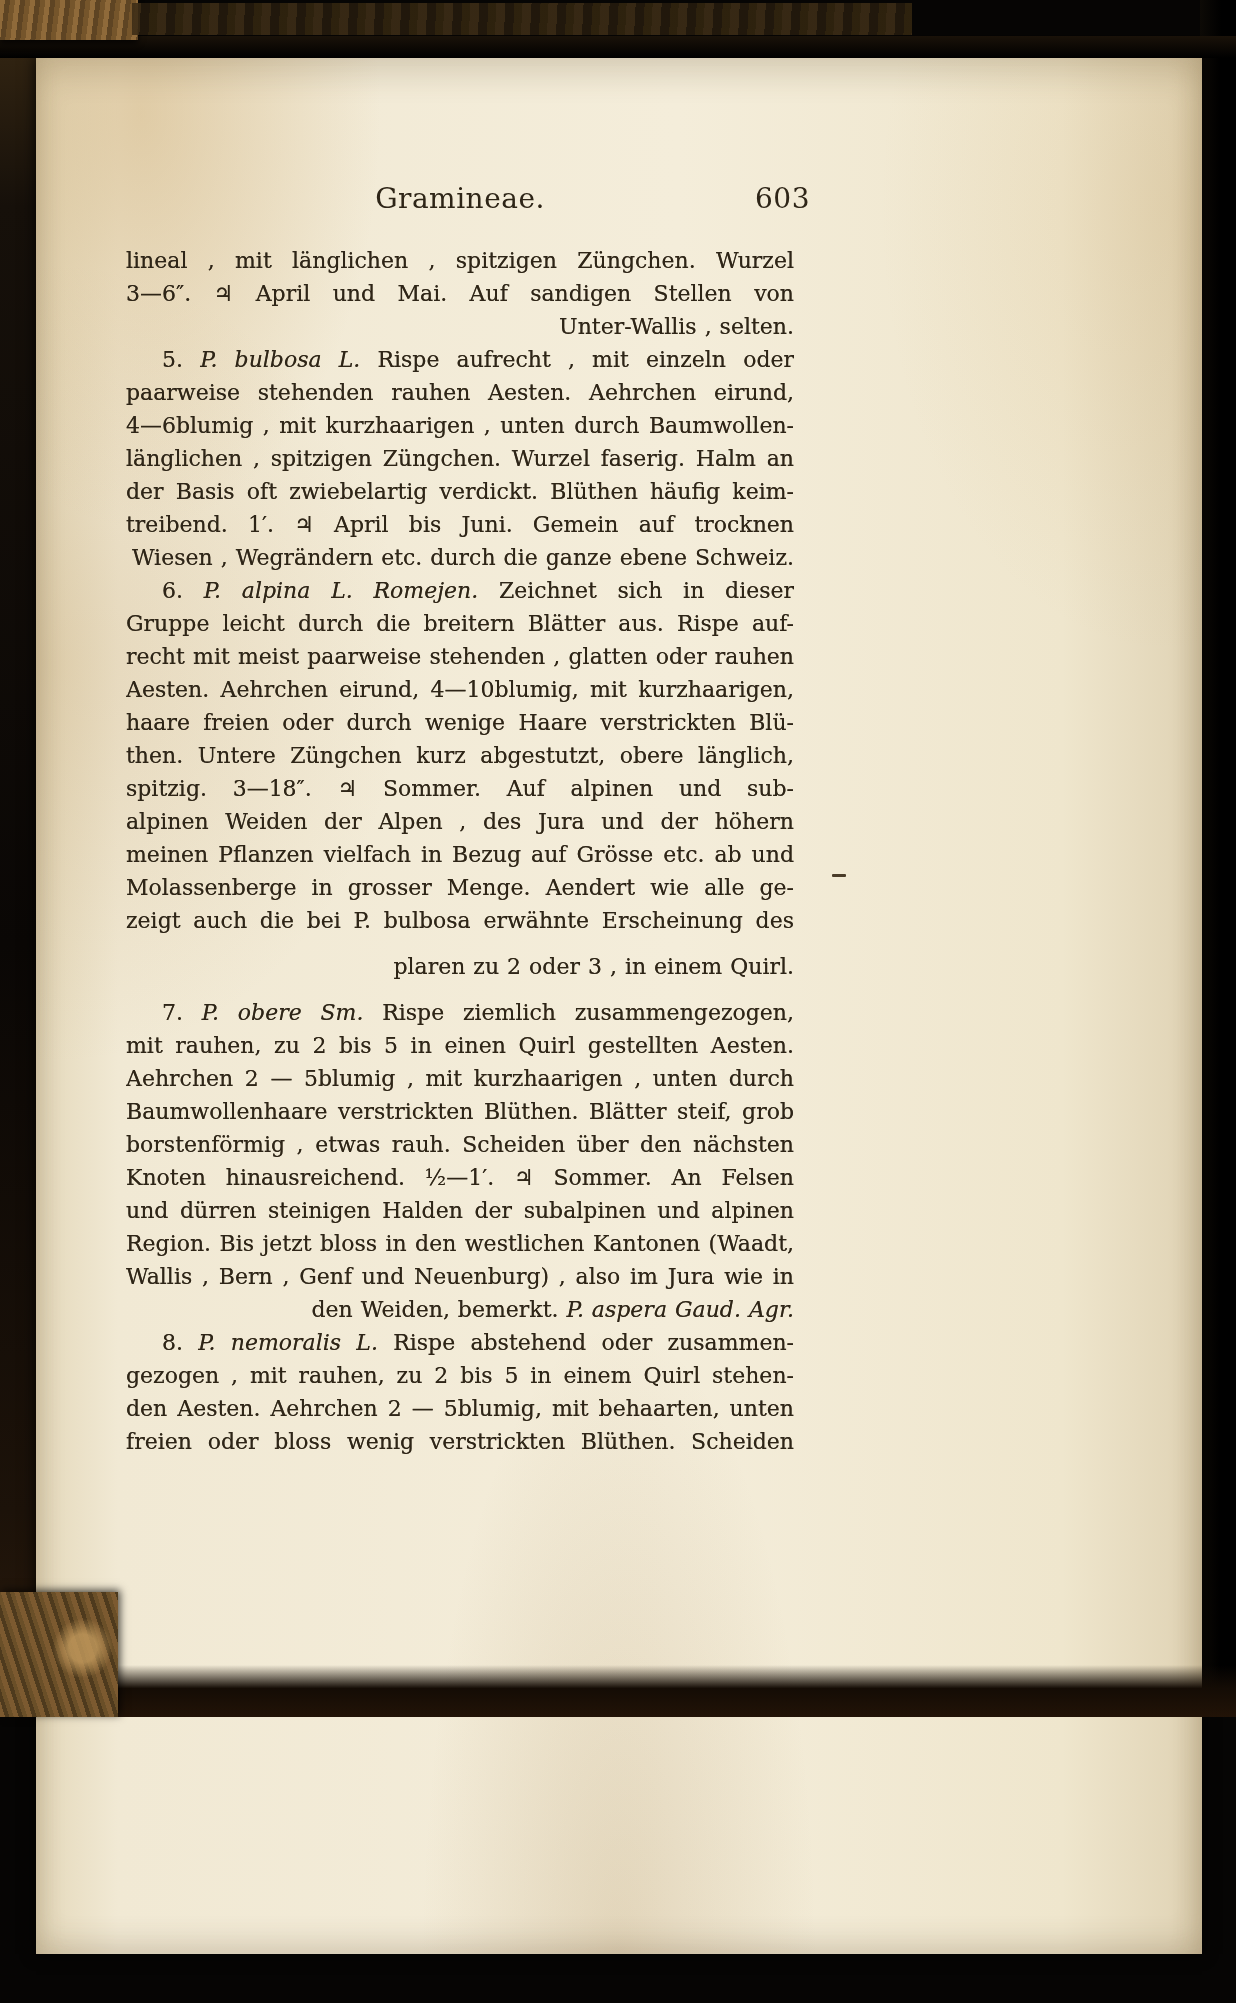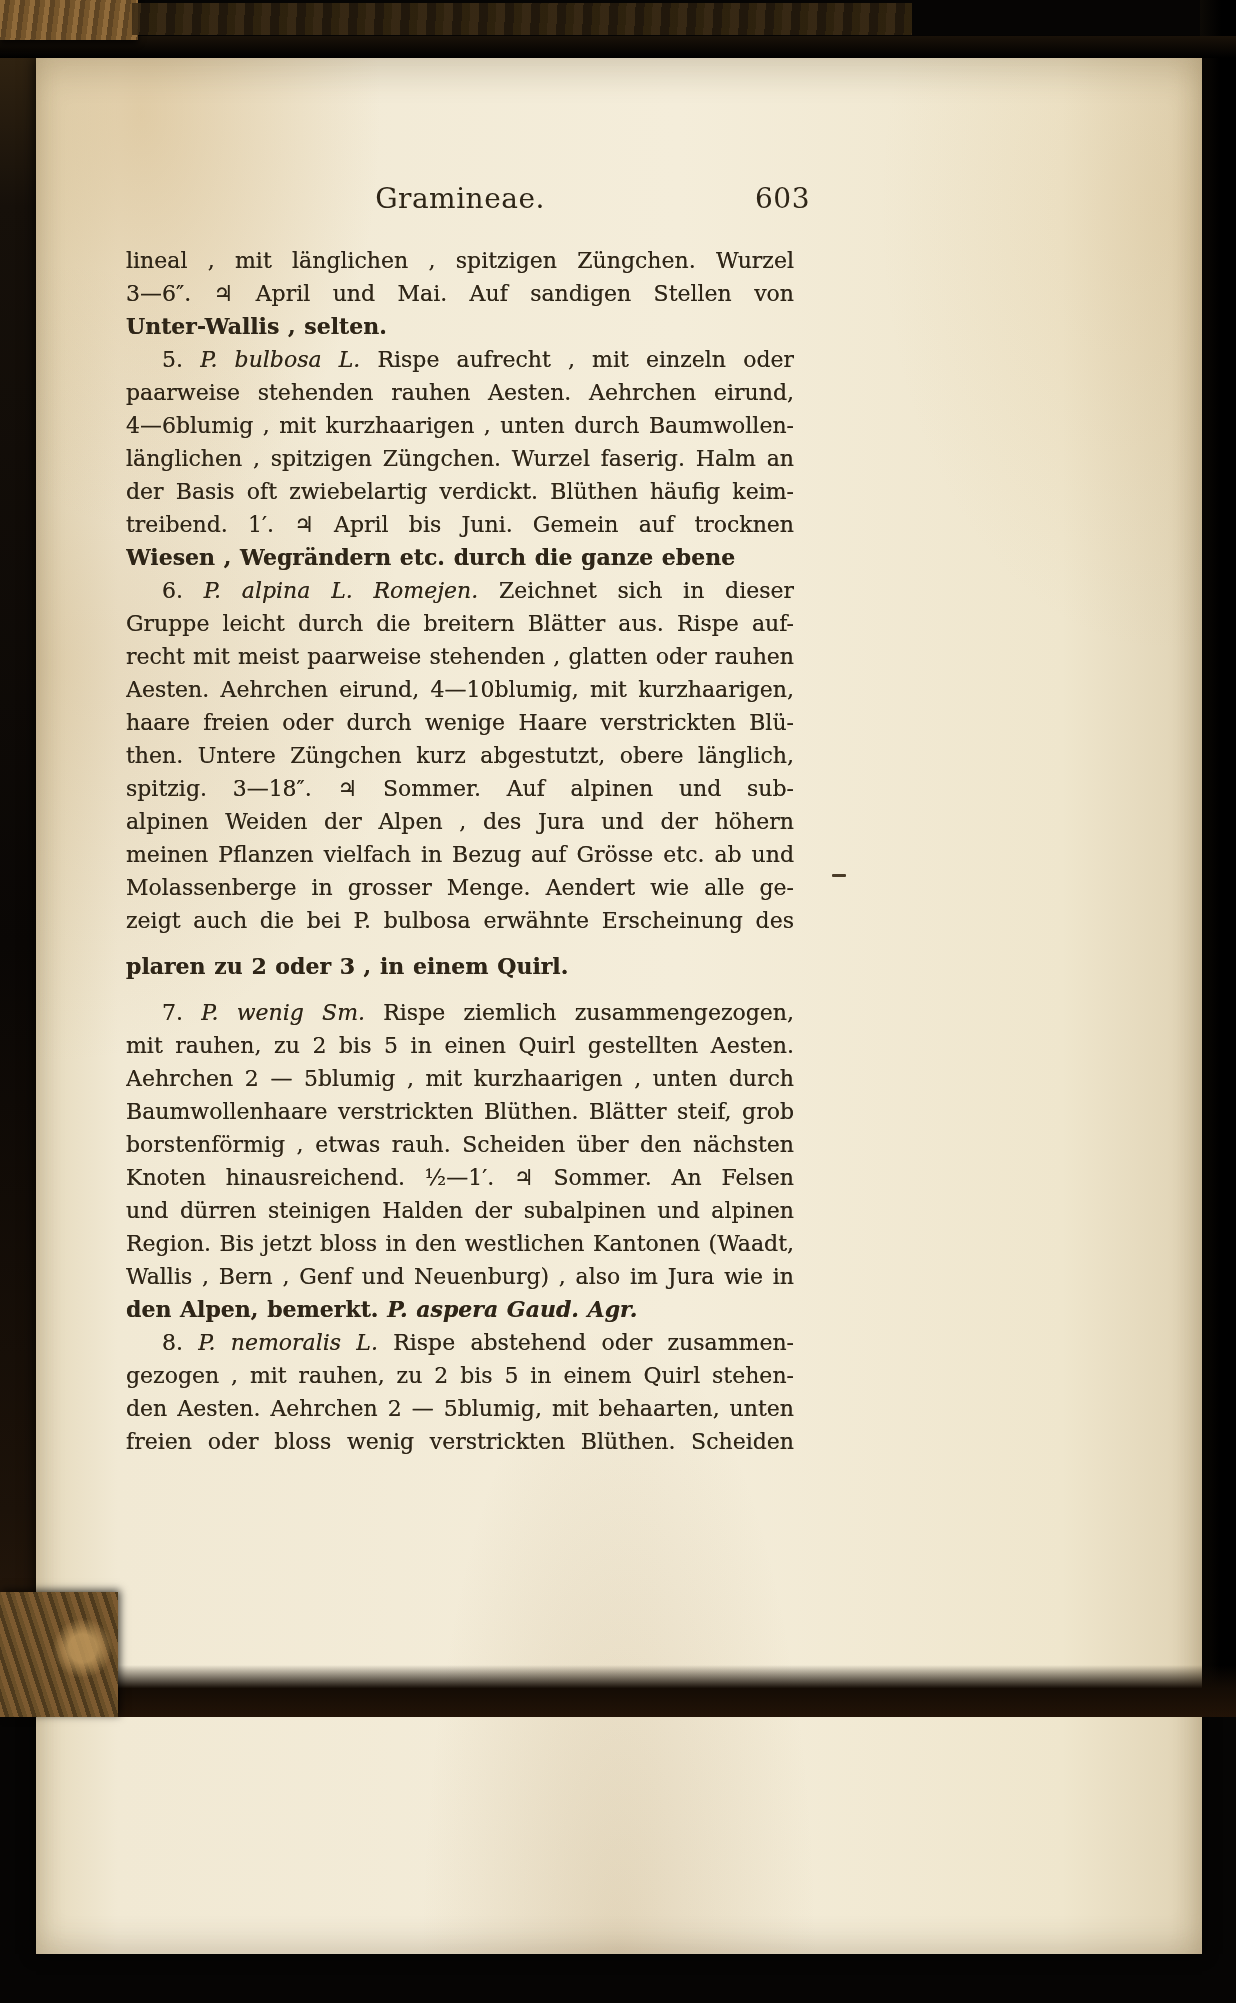--- a/index.html
+++ b/index.html
@@ -83,21 +83,21 @@
   .paragraph.spaced { margin: 13px 0; }
 
   .line {
     height: 33px; line-height: 33px; overflow: hidden;
     font-size: 22px;
     text-align: justify;
     text-shadow: 0 0 0.5px rgba(46,37,23,0.7);
     word-spacing: 1px;
   }
   .line::after { content: ""; display: inline-block; width: 100%; height: 0; }
-  .line.last { text-align: left; font-weight: bold; }
+  .line.last { text-align: right; }
   .line.last::after { content: none; }
   .line.indent { text-indent: 36px; }
   .line i { font-style: italic; }
 
   .ink-mark {
     position: absolute; left: 796px; top: 818px; width: 14px; height: 3px;
     background: #4a3c28; z-index: 2; border-radius: 1px;
   }
 </style>
 </head>
@@ -144,30 +144,30 @@
             <div class="line"><span>spitzig. 3—18″. ♃ Sommer. Auf alpinen und sub-</span></div>
             <div class="line"><span>alpinen Weiden der Alpen , des Jura und der höhern</span></div>
             <div class="line"><span>meinen Pflanzen vielfach in Bezug auf Grösse etc. ab und</span></div>
             <div class="line"><span>Molassenberge in grosser Menge. Aendert wie alle ge-</span></div>
             <div class="line"><span>zeigt auch die bei P. bulbosa erwähnte Erscheinung des</span></div>
           </div>
           <div class="paragraph spaced">
             <div class="line last"><span>plaren zu 2 oder 3 , in einem Quirl.</span></div>
           </div>
           <div class="paragraph">
-            <div class="line indent"><span>7. </span><i>P. wenig Sm.</i><span> Rispe ziemlich zusammengezogen,</span></div>
+            <div class="line indent"><span>7. </span><i>P. obere Sm.</i><span> Rispe ziemlich zusammengezogen,</span></div>
             <div class="line"><span>mit rauhen, zu 2 bis 5 in einen Quirl gestellten Aesten.</span></div>
             <div class="line"><span>Aehrchen 2 — 5blumig , mit kurzhaarigen , unten durch</span></div>
             <div class="line"><span>Baumwollenhaare verstrickten Blüthen. Blätter steif, grob</span></div>
             <div class="line"><span>borstenförmig , etwas rauh. Scheiden über den nächsten</span></div>
             <div class="line"><span>Knoten hinausreichend. ½—1′. ♃ Sommer. An Felsen</span></div>
             <div class="line"><span>und dürren steinigen Halden der subalpinen und alpinen</span></div>
             <div class="line"><span>Region. Bis jetzt bloss in den westlichen Kantonen (Waadt,</span></div>
             <div class="line"><span>Wallis , Bern , Genf und Neuenburg) , also im Jura wie in</span></div>
-            <div class="line last"><span>den Alpen, bemerkt. </span><i>P. aspera Gaud. Agr.</i></div>
+            <div class="line last"><span>den Weiden, bemerkt. </span><i>P. aspera Gaud. Agr.</i></div>
           </div>
           <div class="paragraph">
             <div class="line indent"><span>8. </span><i>P. nemoralis L.</i><span> Rispe abstehend oder zusammen-</span></div>
             <div class="line"><span>gezogen , mit rauhen, zu 2 bis 5 in einem Quirl stehen-</span></div>
             <div class="line"><span>den Aesten. Aehrchen 2 — 5blumig, mit behaarten, unten</span></div>
             <div class="line"><span>freien oder bloss wenig verstrickten Blüthen. Scheiden</span></div>
           </div>
         </div>
     </div>
   </div>

